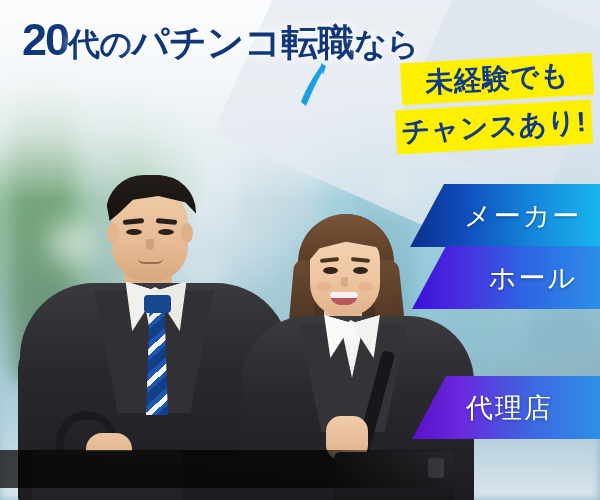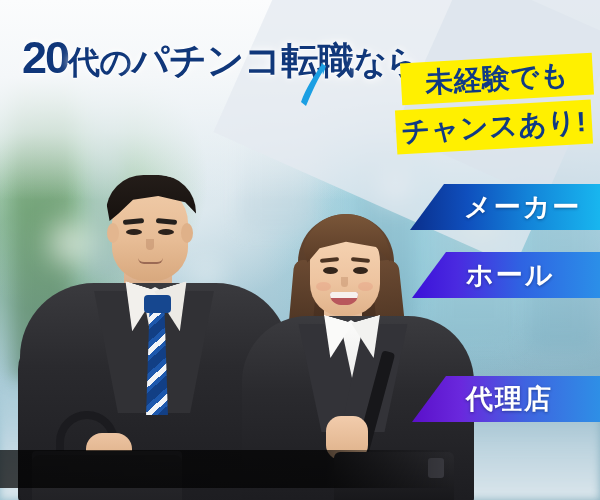--- a/index.html
+++ b/index.html
@@ -146,21 +146,21 @@
   .w-teeth{position:absolute;left:0;top:0;width:28px;height:6px;background:#f6f1ee;}
   .w-cheekL{position:absolute;left:68px;top:82px;width:15px;height:9px;background:rgba(226,140,120,.28);border-radius:50%;}
   .w-cheekR{position:absolute;left:110px;top:82px;width:15px;height:9px;background:rgba(226,140,120,.28);border-radius:50%;}
   .w-strap{position:absolute;left:120px;top:150px;width:13px;height:112px;background:#17171a;transform:rotate(15deg);border-radius:4px;}
   .w-hand{position:absolute;left:78px;top:216px;width:42px;height:44px;background:linear-gradient(180deg,#f2ccac,#ddb088);border-radius:15px;}
   .w-bag{position:absolute;left:86px;top:252px;width:120px;height:60px;background:linear-gradient(180deg,#28282c,#141417);border-radius:6px;}
   .w-bagclip{position:absolute;left:180px;top:258px;width:16px;height:20px;background:#3a3a40;border-radius:3px;}
 
   
   .headline{
-    position:absolute;left:22px;top:32px;
+    position:absolute;left:22px;top:14px;
     font-size:37px;font-weight:700;color:#10377a;
     letter-spacing:-.5px;white-space:nowrap;
     text-shadow:0 0 7px rgba(255,255,255,.95),0 0 14px rgba(255,255,255,.85),0 1px 0 rgba(255,255,255,.9);
   }
   .headline .big{font-size:45px;letter-spacing:-2px;}
   .headline .sm{font-size:32px;}
 
   .logo{
     position:absolute;left:18px;top:66px;
     font-size:63px;font-weight:700;font-style:italic;
@@ -180,29 +180,29 @@
     position:absolute;background:#fff000;
     color:#103a85;font-weight:700;white-space:nowrap;
     display:flex;align-items:center;justify-content:center;
     letter-spacing:.5px;
   }
   .badge-1{left:401px;top:58px;width:192px;height:42px;font-size:28px;transform:rotate(-3.2deg);}
   .badge-2{left:396px;top:105px;width:196px;height:44px;font-size:28px;transform:rotate(-3.2deg);}
 
   
   .cat{
-    position:absolute;right:0;height:46px;
+    position:absolute;right:0;height:63px;
     display:flex;align-items:center;
-    color:#fff;font-size:27px;font-weight:700;letter-spacing:2px;
+    color:#fff;font-size:27px;font-weight:400;letter-spacing:2px;
     padding-left:54px;
     clip-path:polygon(34px 0,100% 0,100% 100%,0 100%);
     text-shadow:0 1px 3px rgba(0,20,60,.45);
   }
   .cat-0{top:184px;width:190px;background:linear-gradient(90deg,#0a2f8c 0%,#0f4fbd 30%,#1383d8 62%,#18b6ef 100%);}
-  .cat-1{top:252px;width:188px;background:linear-gradient(90deg,#3b10d8 0%,#4a2ae0 24%,#2f63e2 58%,#2b8fe8 100%);}
+  .cat-1{top:246px;width:188px;background:linear-gradient(90deg,#3b10d8 0%,#4a2ae0 24%,#2f63e2 58%,#2b8fe8 100%);justify-content:center;}
   .cat-2{top:312px;width:196px;background:linear-gradient(90deg,#0b2b7a 0%,#0f53b4 34%,#1190d4 68%,#14b3e8 100%);padding-left:48px;font-size:26px;}
   .cat-3{top:376px;width:188px;background:linear-gradient(90deg,#5a10c9 0%,#6a28dd 26%,#3f63e0 60%,#2e8fe6 100%);}
   .cat-4{top:440px;width:192px;background:linear-gradient(90deg,#0f2f9a 0%,#1357c4 34%,#1295dc 70%,#16c0f2 100%);}
 
   
   .caption-bar{
     position:absolute;left:0;top:450px;width:452px;height:38px;
     background:linear-gradient(90deg,rgba(0,0,0,.72) 0%,rgba(0,0,0,.68) 72%,rgba(0,0,0,0) 100%);
   }
   .caption-text{

